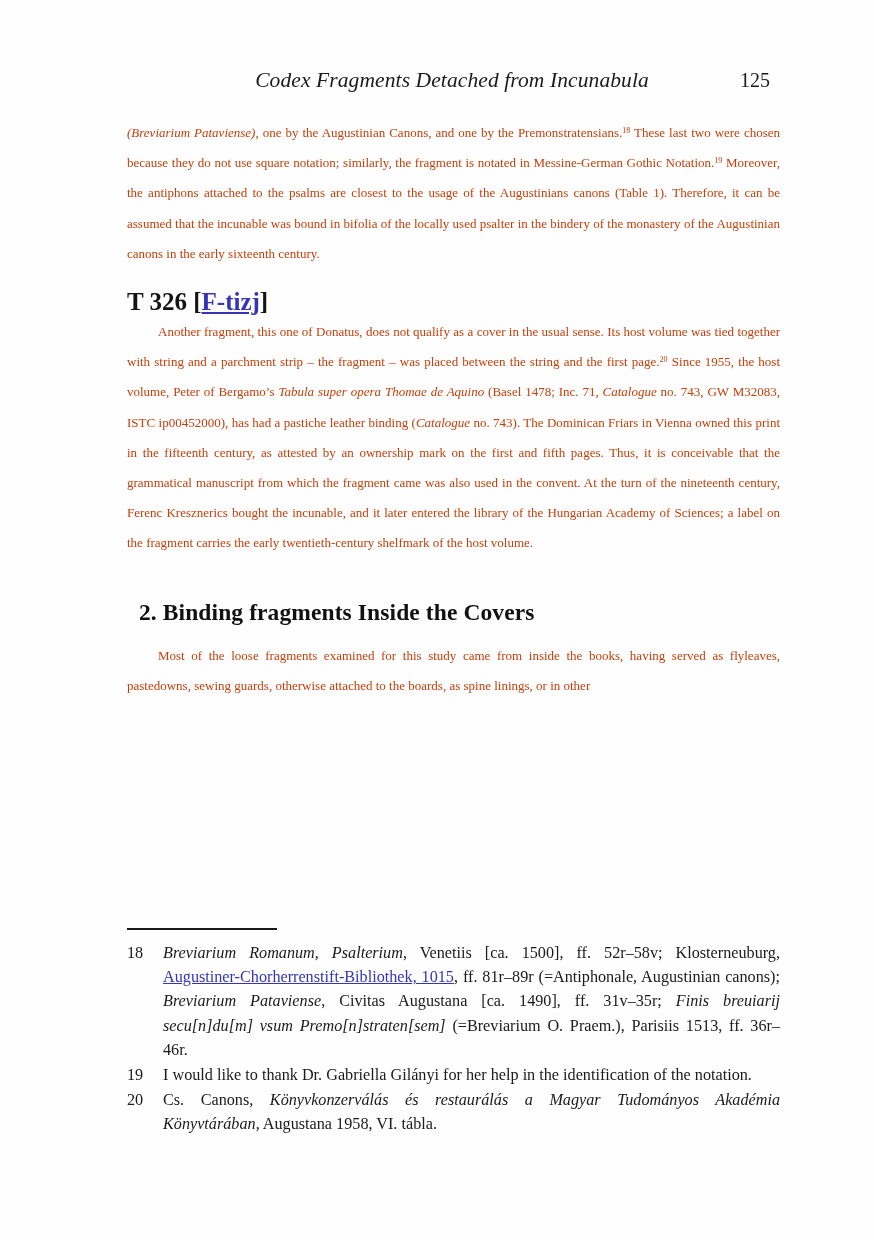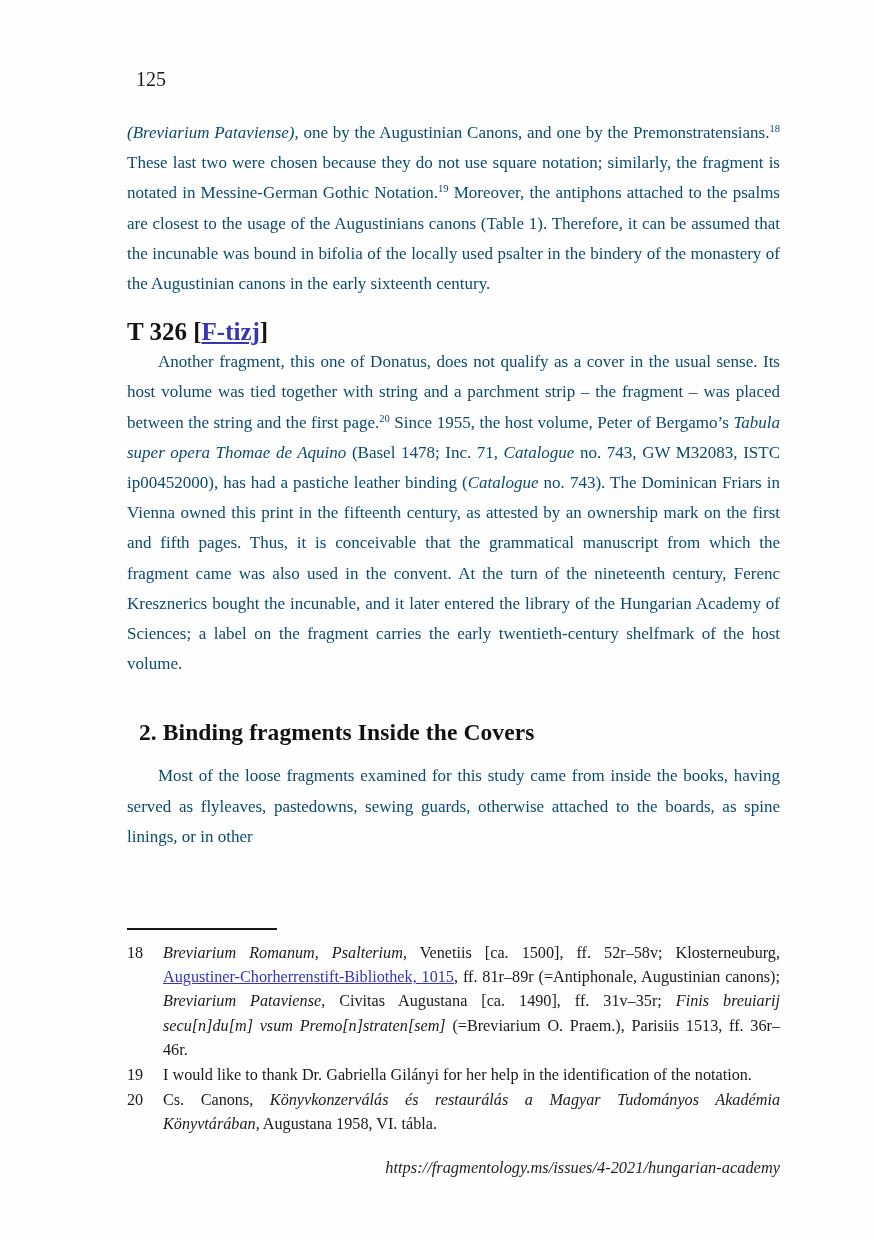--- a/index.html
+++ b/index.html
@@ -48,26 +48,26 @@
 
   
   .textblock {
     position: absolute;
     left: 127px;
     top: 118px;
     width: 653px;
   }
   p.body {
     margin: 0;
-    font-size: 17px;
+    font-size: 13px;
     line-height: 30.2px;
     text-align: justify;
     text-justify: inter-word;
     hyphens: none;
-    color: #0c4a6e;
+    color: #c2410c;
   }
   p.body.indent {
     text-indent: 31px;
   }
   .it { font-style: italic; }
   sup.fn {
     font-size: 0.62em;
     vertical-align: 0.55em;
     line-height: 0;
   }
@@ -139,20 +139,21 @@
     font-size: 16.4px;
     color: #1f1f1f;
   }
 </style>
 </head>
 <body>
 
 <div class="page">
 
   <div class="running-head">
+    <div class="running-head-title">Codex Fragments Detached from Incunabula</div>
     <div class="running-head-folio">125</div>
   </div>
 
   <div class="textblock">
 
     <p class="body"><span class="it">(Breviarium Pataviense)</span><span>, one by the Augustinian Canons, and one by the Premonstratensians.</span><sup class="fn">18</sup><span> These last two were chosen because they do not use square notation; similarly, the fragment is notated in Messine-German Gothic Notation.</span><sup class="fn">19</sup><span> Moreover, the antiphons attached to the psalms are closest to the usage of the Augustinians canons (Table 1). Therefore, it can be assumed that the incunable was bound in bifolia of the locally used psalter in the bindery of the monastery of the Augustinian canons in the early sixteenth century.</span></p>
 
     <div class="spacer-sm"></div>
 
     <h3 class="subhead"><span>T 326 [</span><a class="link" href="#">F-tizj</a><span>]</span></h3>
@@ -179,15 +180,14 @@
       <div class="footnote-num">19</div>
       <div class="footnote-text">I would like to thank Dr. Gabriella Gilányi for her help in the identification of the notation.</div>
     </div>
 
     <div class="footnote">
       <div class="footnote-num">20</div>
       <div class="footnote-text"><span>Cs. Canons, </span><span class="it">Könyvkonzerválás és restaurálás a Magyar Tudományos Akadémia Könyvtárában</span><span>, Augustana 1958, VI. tábla.</span></div>
     </div>
   </div>
 
-  <div class="footer-url">https://fragmentology.ms/issues/4-2021/hungarian-academy</div>
 
 </div>
 
 </body></html>

